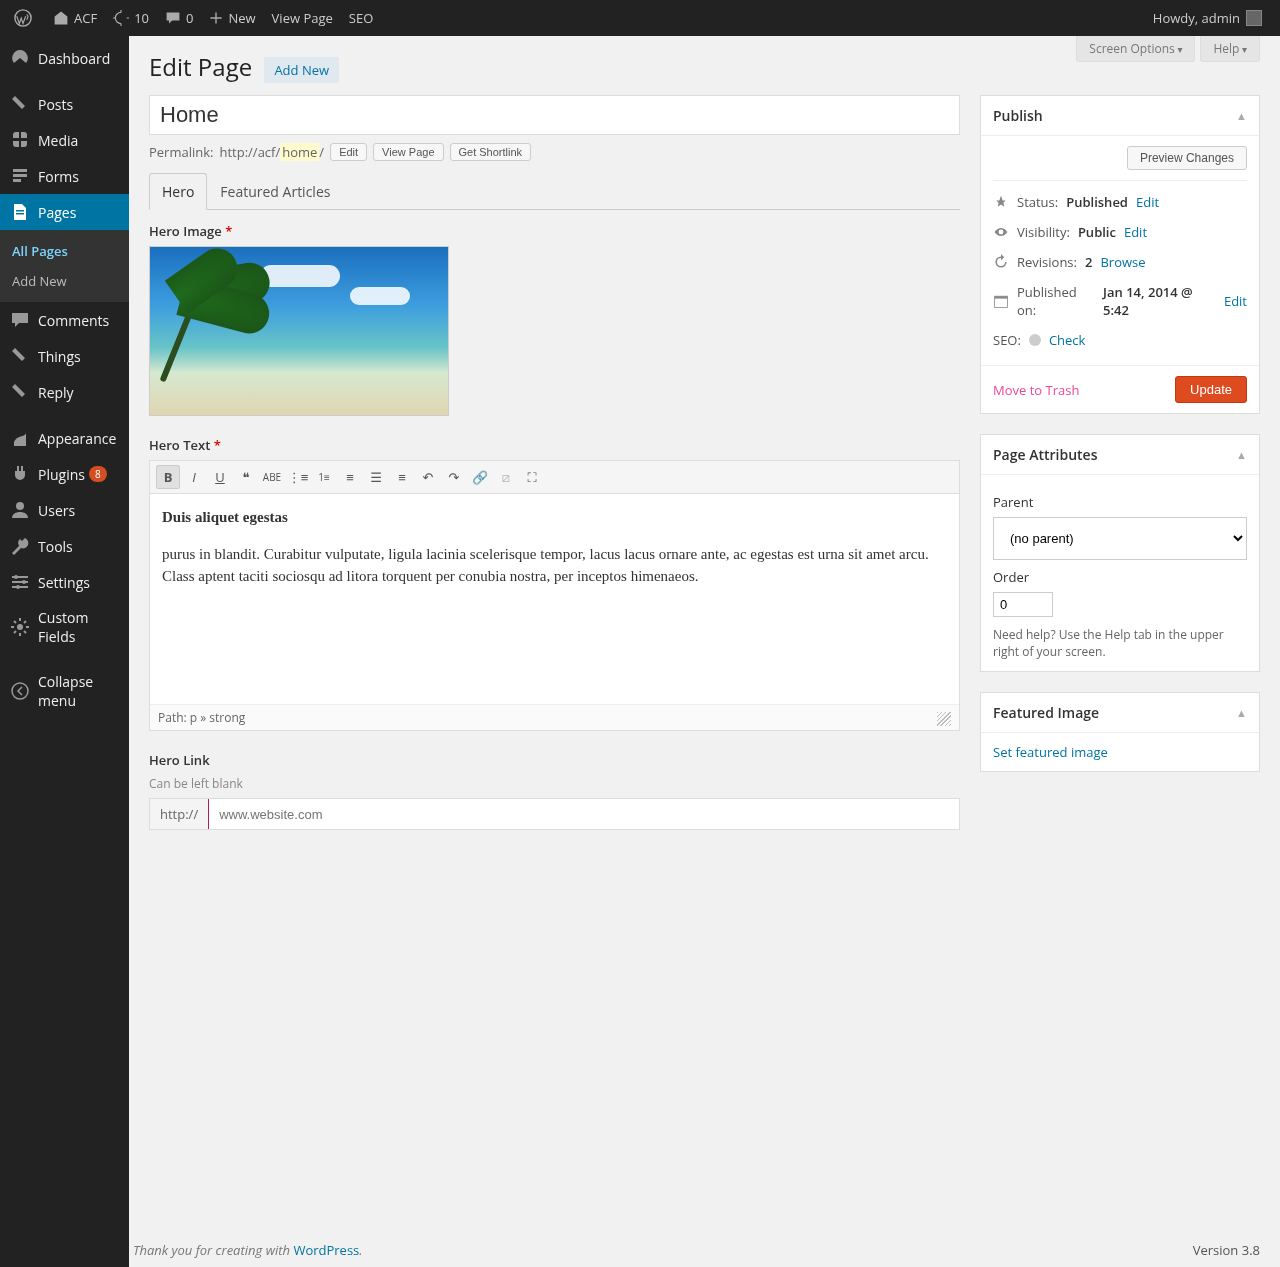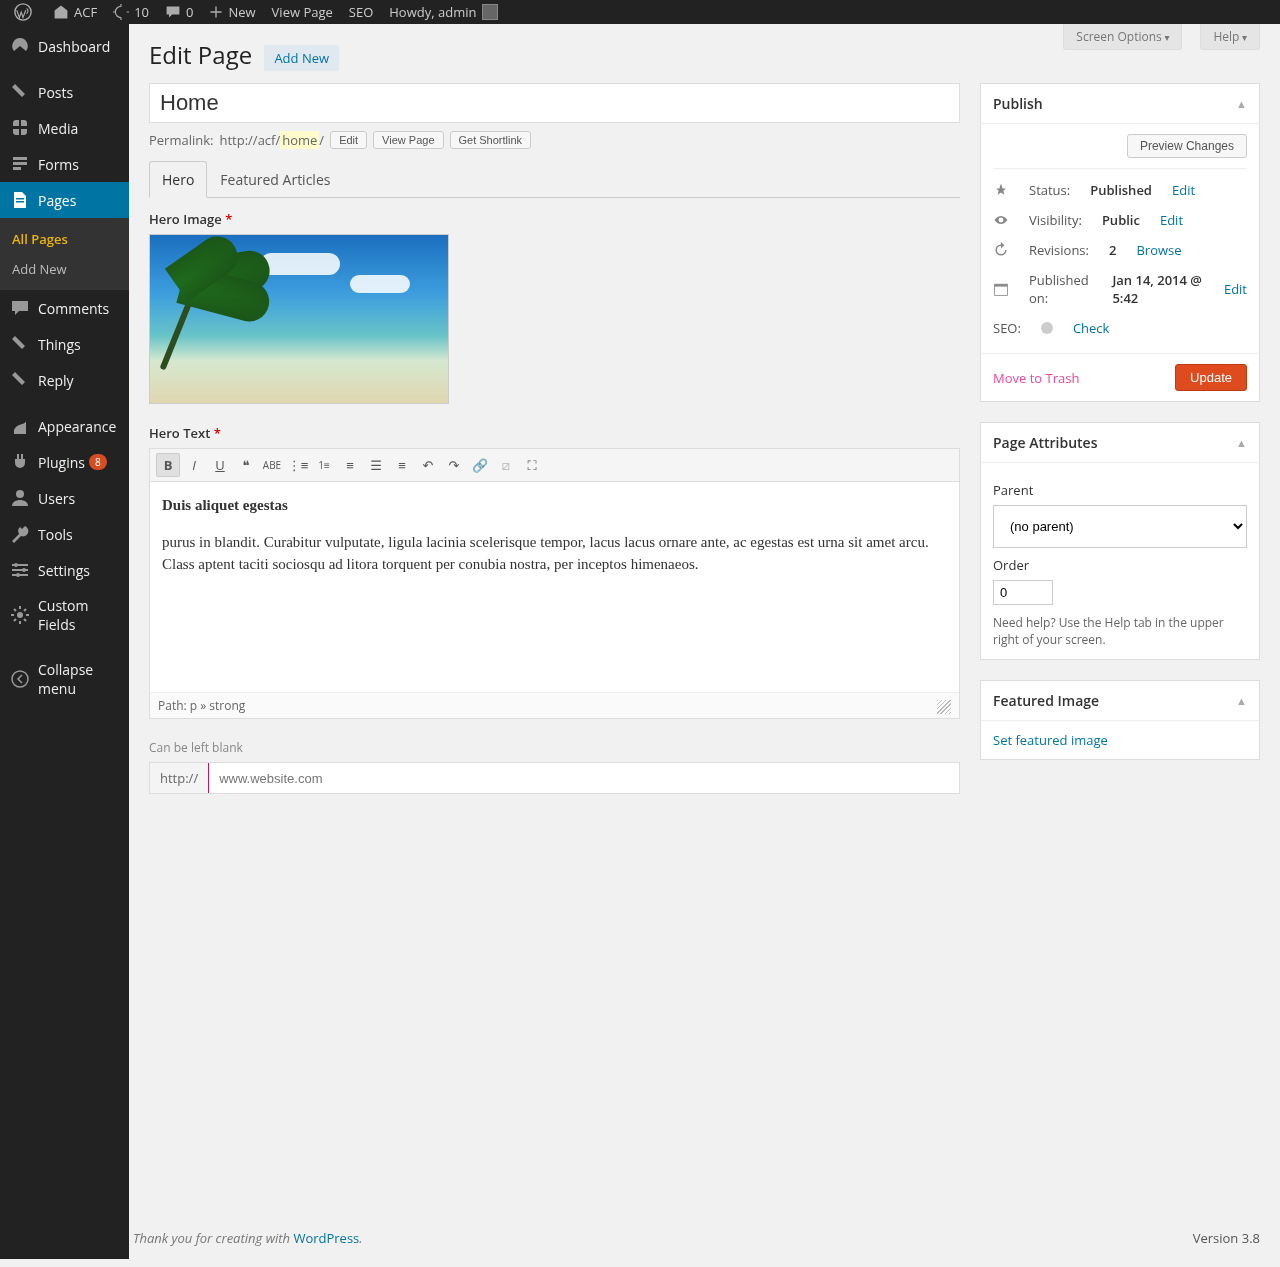--- a/index.html
+++ b/index.html
@@ -1,42 +1,42 @@
 <!DOCTYPE html>
 <html><head>
 <meta charset="utf-8">
 <style>
 *{box-sizing:border-box;margin:0;padding:0}
 body{font-family:"Open Sans",-apple-system,BlinkMacSystemFont,sans-serif;font-size:13px;color:#444;background:#f1f1f1;width:1280px}
 a{color:#0074a2;text-decoration:none}
 
 
-#adminbar{background:#222;color:#eee;height:24px;display:flex;align-items:center;font-size:13px;justify-content:flex-start;padding:0 10px 0 6px}
+#adminbar{background:#222;color:#eee;height:36px;display:flex;align-items:center;font-size:13px;justify-content:space-between;padding:0 10px 0 6px}
 #adminbar .ab-left,#adminbar .ab-right{display:flex;align-items:center;height:100%}
 .ab-item{display:flex;align-items:center;padding:0 8px;height:100%;color:#ccc;cursor:pointer}
 .ab-item svg{fill:#aaa;margin-right:5px}
 .ab-avatar{width:16px;height:16px;background:#666;margin-left:6px;border:1px solid #888}
 
 
 #wpwrap{display:flex;min-height:1235px}
 #adminmenu{background:#222;width:129px;color:#eee;flex-shrink:0;padding-top:4px}
 .menu-item{display:flex;align-items:center;padding:8px 10px;color:#eee;cursor:pointer;font-size:14px}
 .menu-item svg{fill:#999;margin-right:8px;width:20px;height:20px;flex-shrink:0}
 .menu-item.current{background:#0074a2;color:#fff;position:relative}
 .menu-item.current svg{fill:#fff}
 .menu-item.current::after{content:"";position:absolute;right:-8px;top:50%;transform:translateY(-50%);border:8px solid transparent;border-right-color:#f1f1f1}
 .submenu{background:#333;padding:6px 0}
 .submenu .sub-item{padding:6px 12px;font-size:13px;color:#bbb;cursor:pointer}
-.submenu .sub-item.current{color:#eab308;font-weight:600}
+.submenu .sub-item.current{color:#7dd3fc;font-weight:600}
 .menu-sep{height:10px}
 .badge{background:#d54e21;border-radius:10px;color:#fff;font-size:10px;padding:1px 6px;margin-left:4px}
 
 
 #wpbody{flex:1;padding:0 20px 60px;position:relative}
-.screen-meta{position:absolute;top:0;right:20px;display:flex;gap:18px}
+.screen-meta{position:absolute;top:0;right:20px;display:flex;gap:5px}
 .screen-tab{background:#e5e5e5;border:1px solid #ddd;border-top:none;border-bottom-left-radius:3px;border-bottom-right-radius:3px;padding:4px 12px;font-size:12px;color:#777;cursor:pointer}
 .screen-tab::after{content:" ▾";font-size:10px}
 h1.page-title{font-size:24px;font-weight:400;padding:14px 0 12px;color:#222}
 .add-new-h2{background:#e0e9ef;color:#0074a2;font-size:13px;padding:4px 10px;border-radius:2px;margin-left:6px;vertical-align:middle;cursor:pointer}
 
 .cols{display:flex;gap:20px;align-items:flex-start}
 .col-main{flex:1}
 .col-side{width:280px;flex-shrink:0}
 
 #titlewrap input{width:100%;font-size:22px;padding:6px 10px;border:1px solid #ddd;background:#fff;color:#333}
@@ -75,21 +75,21 @@
 .url-field{display:flex;border:1px solid #ddd;background:#fff}
 .url-prefix{background:#f4f4f4;border-right:1px solid #be185d;padding:6px 10px;color:#666;font-size:13px}
 .url-field input{flex:1;border:none;padding:6px 10px;font-size:13px;outline:none}
 
 
 .postbox{background:#fff;border:1px solid #ddd;margin-bottom:20px}
 .postbox-header{padding:10px 12px;border-bottom:1px solid #eee;display:flex;justify-content:space-between;align-items:center}
 .postbox-header h2{font-size:14px;font-weight:600;color:#333}
 .postbox-header .toggle{color:#aaa;cursor:pointer;font-size:11px}
 .postbox-body{padding:10px 12px;font-size:13px}
-.misc-row{display:flex;align-items:center;gap:20px;padding:6px 0;color:#555}
+.misc-row{display:flex;align-items:center;gap:8px;padding:6px 0;color:#555}
 .misc-row svg{fill:#888;width:16px;height:16px;flex-shrink:0}
 .misc-row b{color:#333;font-weight:600}
 .postbox-footer{border-top:1px solid #eee;padding:10px 12px;display:flex;justify-content:space-between;align-items:center}
 .trash-link{color:#ec4899;cursor:pointer}
 .btn{border:1px solid #ccc;background:#f7f7f7;padding:4px 12px;border-radius:3px;font-size:12px;color:#555;cursor:pointer}
 .btn-primary{background:#dd4b1e;border:1px solid #c0390f;color:#fff;padding:5px 14px;font-size:13px;border-radius:3px;cursor:pointer}
 .preview-row{text-align:right;padding-bottom:10px;border-bottom:1px solid #eee;margin-bottom:6px}
 .attr-label{font-size:13px;color:#333;margin:8px 0 6px}
 select.parent{width:100%;padding:12px;border:1px solid #ccc;background:#fff;font-size:13px}
 input.order{width:60px;padding:4px 6px;border:1px solid #ccc;font-size:13px}
@@ -336,20 +336,21 @@
               <p style="margin-top:14px">purus in blandit. Curabitur vulputate, ligula lacinia scelerisque tempor, lacus lacus ornare ante, ac egestas est urna sit amet arcu. Class aptent taciti sociosqu ad litora torquent per conubia nostra, per inceptos himenaeos.</p>
             </div>
             <div class="editor-path">
               <span>Path: p » strong</span>
               <span class="resize-grip"></span>
             </div>
           </div>
         </div>
 
         <div class="field">
+          <div class="field-label">Hero Link</div>
           <div class="field-desc">Can be left blank</div>
           <div class="url-field" style="margin-top:6px">
             <span class="url-prefix">http://</span>
             <input type="text" placeholder="www.website.com" style="">
           </div>
         </div>
       </div>
 
       <div class="col-side">
 

